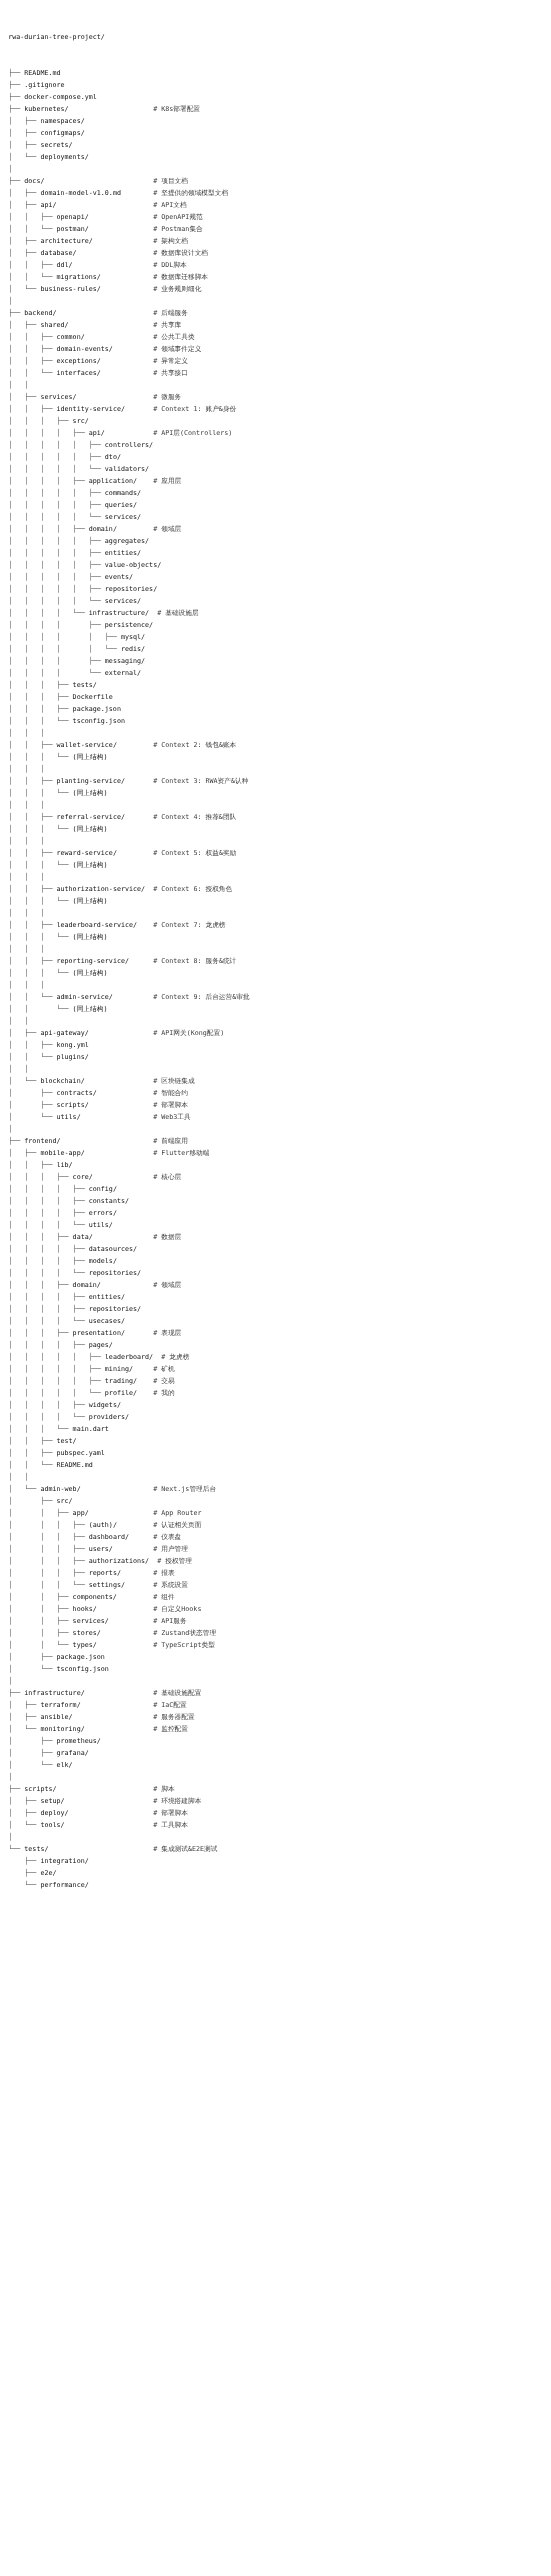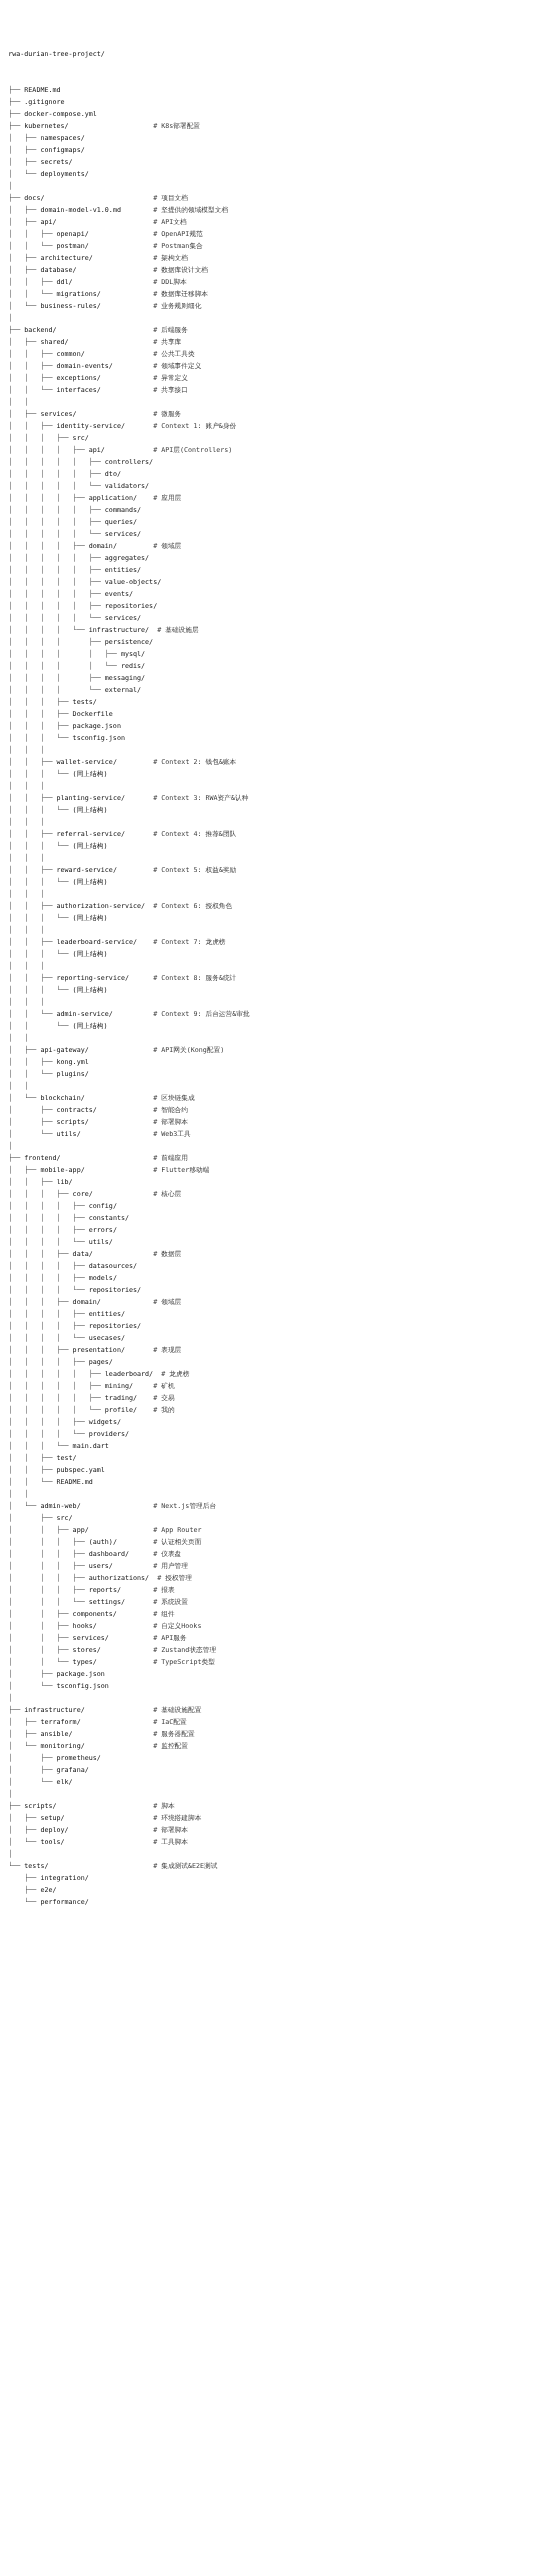--- a/index.html
+++ b/index.html
@@ -11,21 +11,20 @@
     width: 551px;
     min-height: 3177px;
     font-family: "DejaVu Sans Mono", "Liberation Mono", monospace;
   }
   #tree {
     padding: 7.2px 0 15.5px 8.2px;
     font-size: 6.7px;
     line-height: 12px;
     color: #1a1a1a;
     white-space: pre;
-    margin-top: 17px;
   }
   .row {
     display: block;
     height: 12px;
     white-space: pre;
   }
   .glyphs {
     color: #4d4d4d;
   }
   .name {

